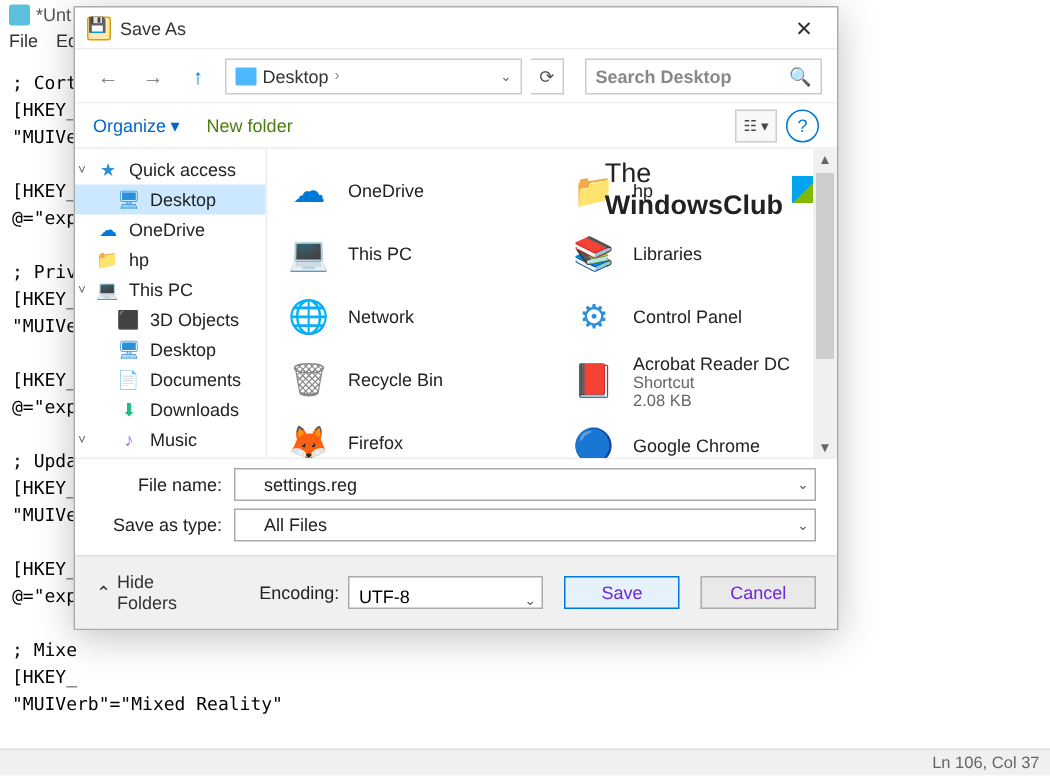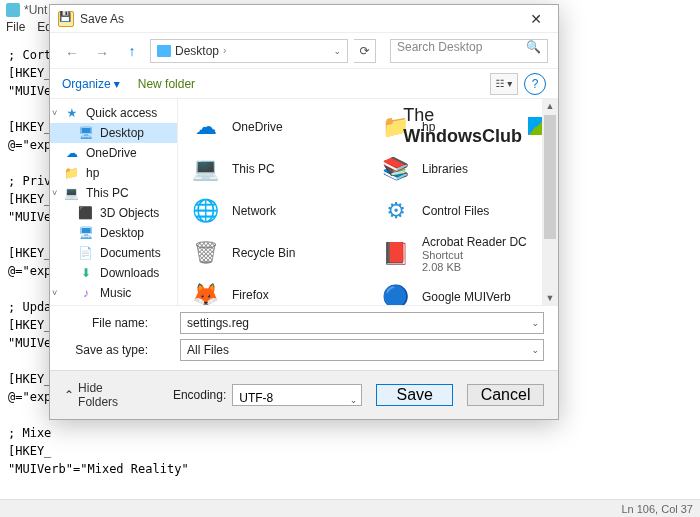--- a/index.html
+++ b/index.html
@@ -22,21 +22,21 @@
 .dlg-title .close { width: 40px; height: 28px; display:flex; align-items:center; justify-content:center; color:#333; font-size:14px; }
 
 .dlg-nav { height: 36px; display: flex; align-items: center; padding: 0 10px; gap: 6px; border-bottom: 1px solid #eee; }
 .nav-arrow { width: 24px; height: 24px; display:flex; align-items:center; justify-content:center; color:#888; border-radius: 3px; font-size: 14px; }
 .nav-up { color: #0078d7; }
 .addr { flex: 1; height: 24px; border: 1px solid #ccc; display: flex; align-items: center; padding: 0 6px; gap: 4px; font-size: 12px; color: #333; min-width: 0; }
 .addr .folder-ico { width: 14px; height: 12px; background: #4db8ff; border-radius: 1px; }
 .addr .chev { color: #888; font-size: 10px; }
 .addr .drop { margin-left: auto; color: #666; font-size: 9px; }
 .refresh { width: 22px; height: 24px; border: 1px solid #ccc; border-left: none; display:flex; align-items:center; justify-content:center; color:#555; }
-.search { width: 158px; height: 24px; border: 1px solid #ccc; margin-left: 8px; display: flex; align-items: flex-start; padding: 0 6px; color: #888; gap: 4px; }
+.search { width: 158px; height: 24px; border: 1px solid #ccc; margin-left: 8px; display: flex; align-items: center; padding: 0 6px; color: #888; gap: 4px; font-weight: bold; }
 .search .mag { font-size: 12px; }
 
 .dlg-toolbar { height: 30px; display: flex; align-items: center; padding: 0 12px; gap: 18px; background: #fff; border-bottom: 1px solid #eee; }
 .dlg-toolbar .org { color: #0066cc; display:flex; align-items:center; gap:3px; }
 .dlg-toolbar .newf { color: #4d7c0f; }
 .dlg-toolbar .right { margin-left: auto; display: flex; gap: 6px; align-items: center; }
 .view-btn { width:28px; height:22px; border:1px solid #ccc; background:#f8f8f8; display:flex; align-items:center; justify-content:center; font-size:10px; color:#444; }
 .help-btn { width:22px; height:22px; border:1px solid #0078d7; color:#0078d7; border-radius:50%; display:flex; align-items:center; justify-content:center; font-size:12px; }
 
 .dlg-body { flex: 1; display: flex; min-height: 0; }
@@ -58,31 +58,31 @@
 .watermark { position:absolute; right:12px; top:6px; display:flex; align-items:center; gap:6px; font-size:18px; font-weight:300; color:#222; }
 .watermark b { font-weight:600; }
 .wm-sq { width:18px; height:18px; background: linear-gradient(135deg,#00a4ef 0 50%,#7fba00 50% 100%); }
 .filepane .sb { position:absolute; right:0; top:0; bottom:0; width:16px; background:#f0f0f0; display:flex; flex-direction:column; align-items:center; }
 .filepane .sb .arw { font-size:9px; color:#666; padding:2px 0; }
 .filepane .sb .thumb { width:12px; height:60%; background:#cdcdcd; margin-top:2px; }
 
 .dlg-fields { padding: 6px 14px 4px 14px; background: #fff; border-top: 1px solid #eee; }
 .field-row { display:flex; align-items:center; gap:8px; margin-bottom:5px; }
 .field-row label { width:84px; text-align:right; font-size:12px; color:#222; }
-.field-row .input { flex:1; height:22px; border:1px solid #aaa; background:#fff; display:flex; align-items:center; padding:0 6px; font-size:12px; color:#222; position:relative;margin-left:24px; }
+.field-row .input { flex:1; height:22px; border:1px solid #aaa; background:#fff; display:flex; align-items:center; padding:0 19px; font-size:12px; color:#222; position:relative; }
 .field-row .input .dd { position:absolute; right:4px; color:#555; font-size:9px; }
 
 .dlg-footer { background:#f0f0f0; padding: 10px 14px; display:flex; align-items:center; gap:14px; border-top:1px solid #ddd; }
 .hide-folders { display:flex; align-items:center; gap:4px; color:#333; font-size:12px; }
 .dlg-footer .spacer { flex:1; }
 .enc-row { display:flex; align-items:center; gap:6px; }
 .enc-row label { font-size:12px; color:#222; }
 .enc-row .sel { width:130px; height:22px; border:1px solid #aaa; background:#fff; display:flex; align-items:flex-end; padding:0 6px; font-size:12px; position:relative; }
 .enc-row .sel .dd { position:absolute; right:4px; color:#555; font-size:9px; }
-.btn { width:78px; height:22px; border:1px solid #aaa; background:#e9e9e9; font-size:16px; color:#000000; display:flex; align-items:center; justify-content:center; }
+.btn { width:78px; height:22px; border:1px solid #aaa; background:#e9e9e9; font-size:12px; color:#6d28d9; display:flex; align-items:center; justify-content:center; }
 .btn.primary { border:1px solid #0078d7; background:#e5f1fb; }
 
 
 .ico-star{color:#2b90d9}.ico-desk{color:#2b90d9}.ico-cloud{color:#0078d7}.ico-hp{color:#2b90d9}.ico-pc{color:#555}.ico-3d{color:#3aa}.ico-docs{color:#3a8}.ico-dl{color:#2b8}.ico-music{color:#a6d}
 </style>
 </head>
 <body>
 
 <div class="notepad">
   <div class="titlebar">
@@ -254,35 +254,35 @@
             </div>
             <div class="file-item">
               <span class="big-ico" style="color: rgb(245, 200, 66);">📚</span>
               <div class="meta">
                 <span>Libraries</span>
               </div>
             </div>
             <div class="file-item">
               <span class="big-ico" style="color: rgb(43, 144, 217);">⚙</span>
               <div class="meta">
-                <span>Control Files</span>
+                <span>Control Panel</span>
               </div>
             </div>
             <div class="file-item">
               <span class="big-ico" style="color: rgb(221, 68, 34);">📕</span>
               <div class="meta">
                 <span>Acrobat Reader DC</span>
                 <span class="sub">Shortcut</span>
                 <span class="sub">2.08 KB</span>
               </div>
             </div>
             <div class="file-item">
               <span class="big-ico" style="color: rgb(66, 133, 244);">🔵</span>
               <div class="meta">
-                <span>Google MUIVerb</span>
+                <span>Google Chrome</span>
               </div>
             </div>
           </div>
       </div>
       <div class="sb">
         <span class="arw">▲</span>
         <span class="thumb"></span>
         <span class="arw" style="margin-top:auto">▼</span>
       </div>
     </div>

